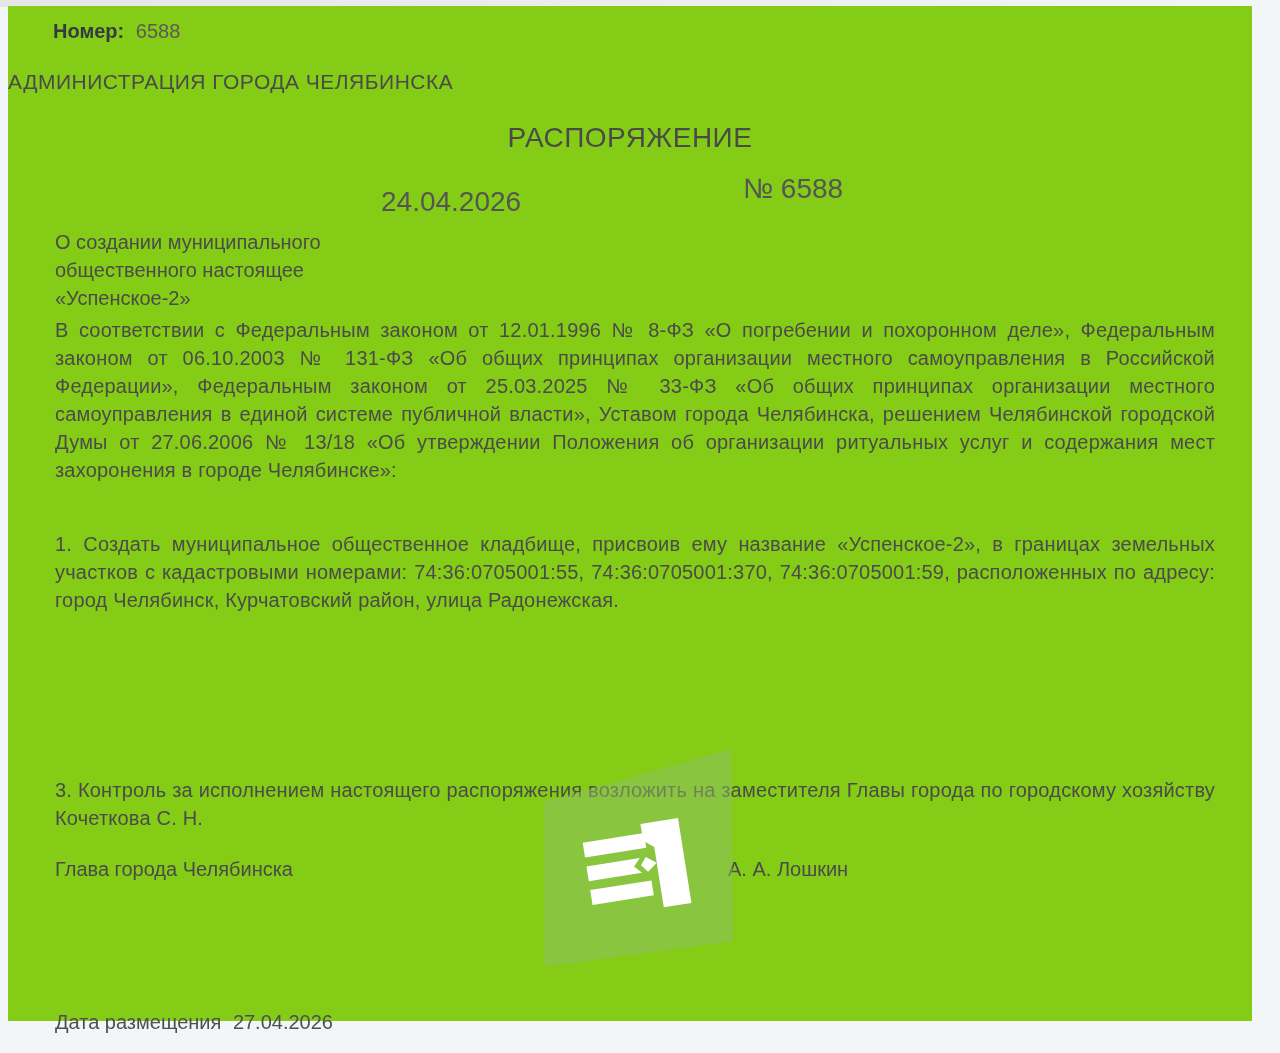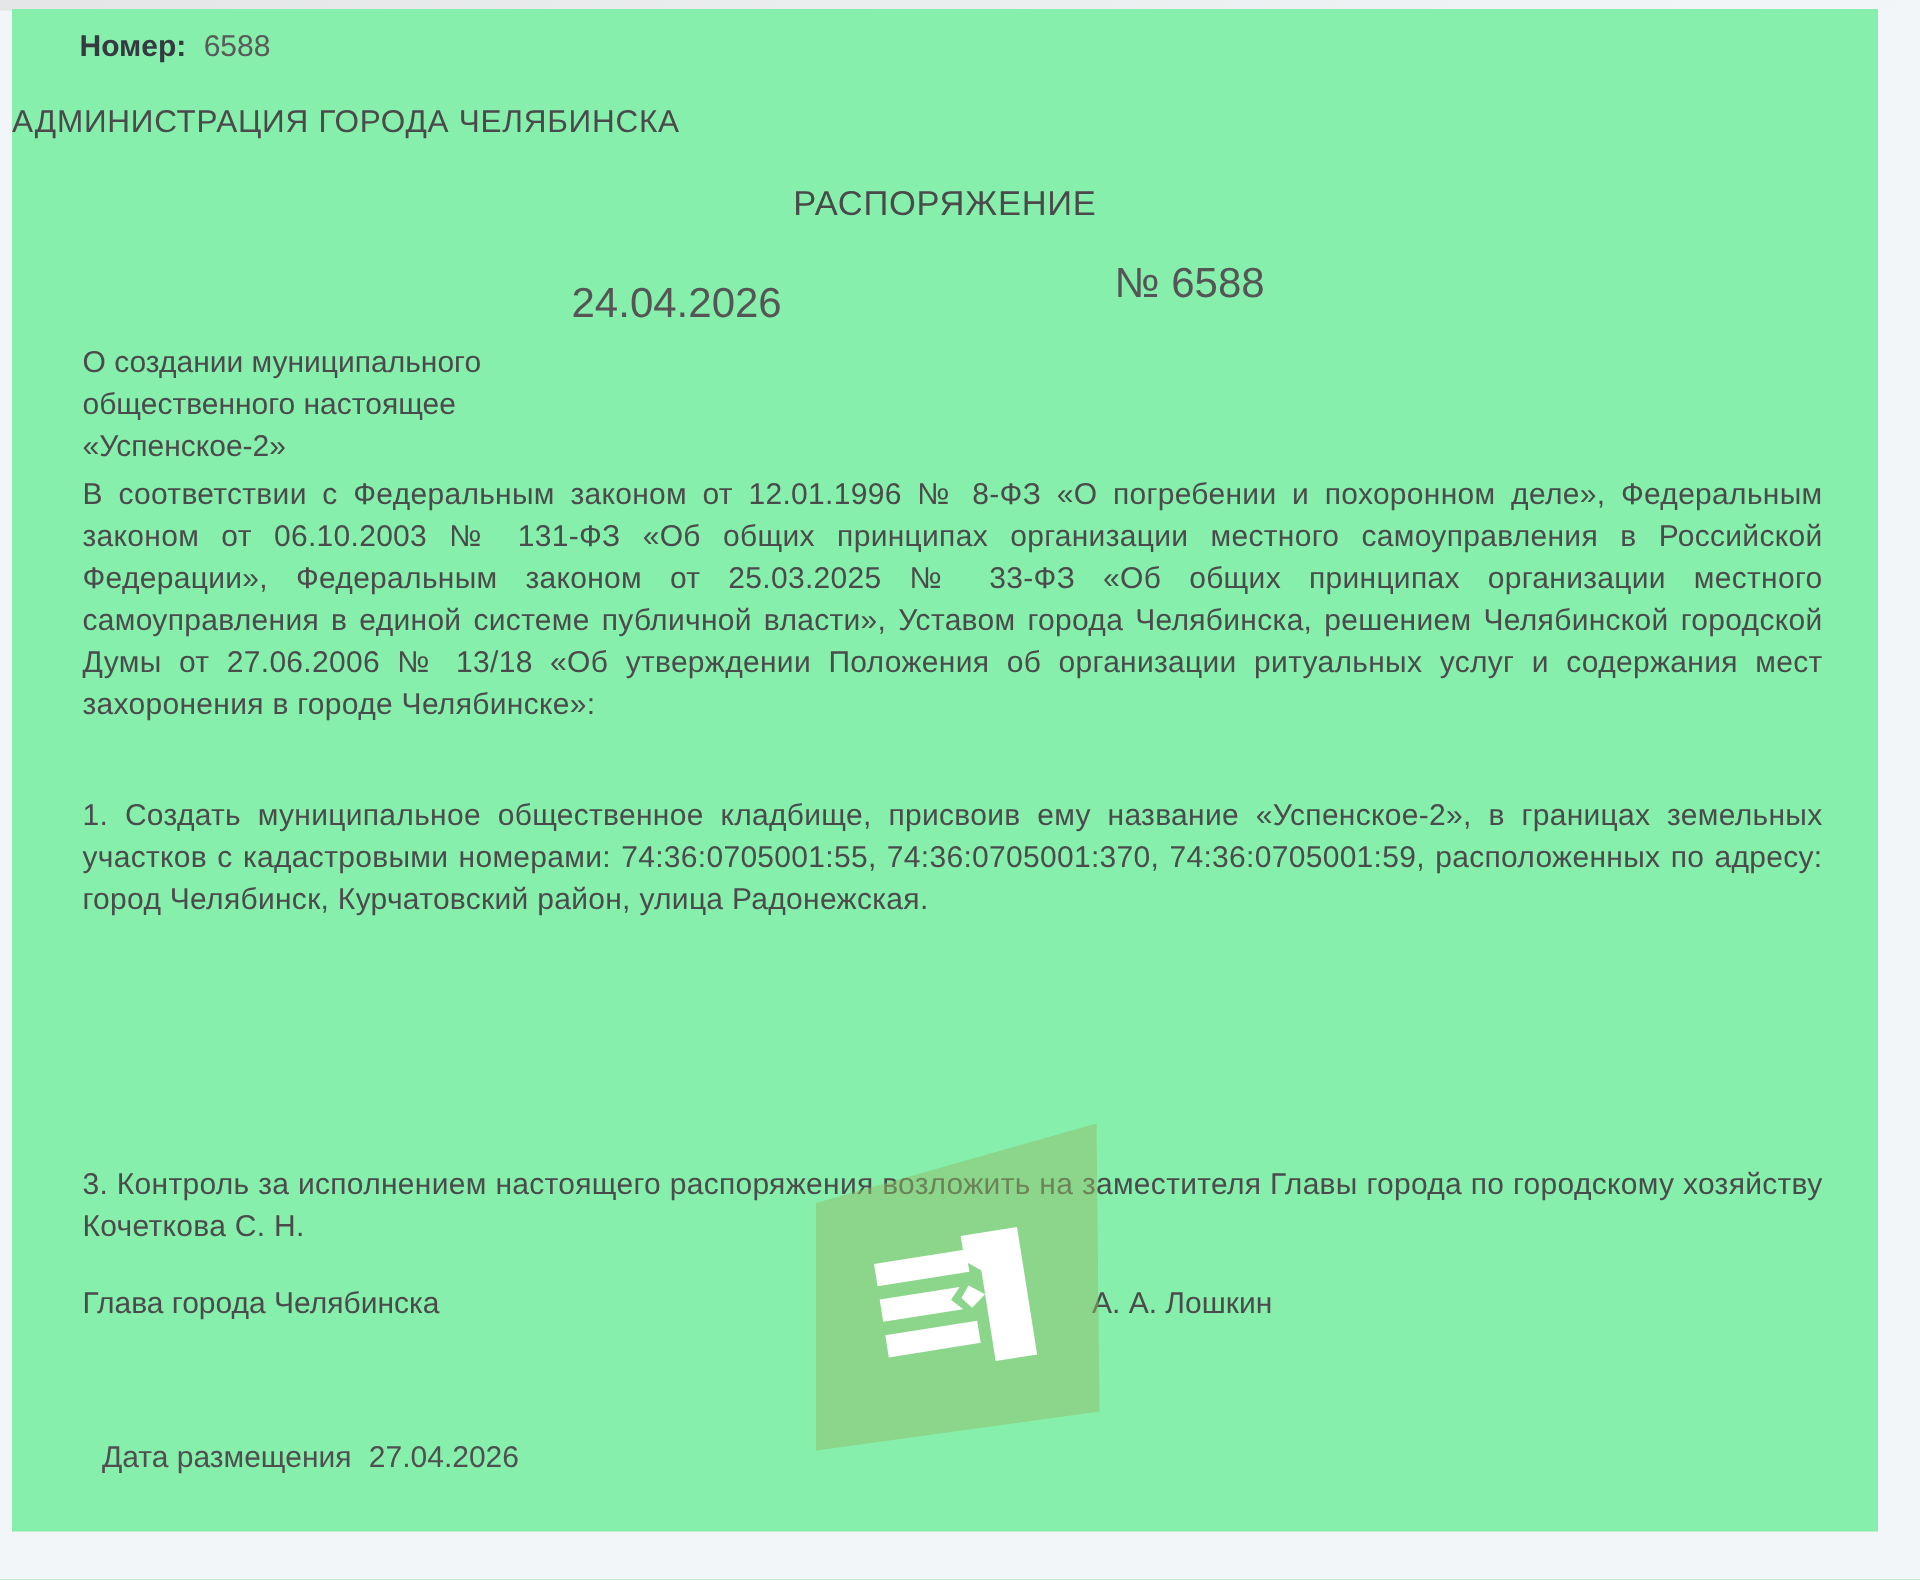--- a/index.html
+++ b/index.html
@@ -9,49 +9,49 @@
     font-family:"Liberation Sans","DejaVu Sans",sans-serif;
     position:relative;overflow:hidden;
     color:#4b4b4b;
   }
   .top-shade{
     position:absolute;left:0;top:0;width:1280px;height:7px;
     background:linear-gradient(to right,#e4e6e7,#f3f6f8);
   }
   .doc-card{
     position:absolute;left:8px;top:6px;width:1244px;height:1015px;
-    background:#86efac;
+    background:#84cc16;
   }
   .abs{position:absolute;}
   .num-row{left:45px;top:12px;font-size:20px;line-height:26px;}
   .num-label{font-weight:bold;color:#343a40;}
   .num-value{color:#5a5a5a;margin-left:6px;}
   .org-title{
     left:0;top:64px;width:1244px;
     font-size:21px;color:#4a4a4a;letter-spacing:0.5px;
   }
   .doc-type{
     left:0;top:116px;width:1244px;text-align:center;
-    font-size:23px;color:#4a4a4a;letter-spacing:0.5px;
+    font-size:28px;color:#4a4a4a;letter-spacing:0.5px;
   }
   .doc-date{left:373px;top:167px;font-size:28px;color:#555;margin-top:13px;}
   .reg-number{left:735px;top:167px;font-size:28px;color:#555;}
   .subject{left:47px;top:222px;font-size:20px;line-height:28px;color:#4b4b4b;}
   .para{
     left:47px;width:1160px;
     font-size:20px;line-height:28px;letter-spacing:0.2px;
     text-align:justify;color:#4b4b4b;
   }
   .p1{top:310px;}
   .p2{top:524px;}
   .p3{top:660px;}
   .p4{top:770px;}
   .sig-position{left:47px;top:852px;font-size:20px;color:#4b4b4b;}
   .sig-name{left:720px;top:852px;font-size:20px;color:#4b4b4b;}
-  .posted{left:47px;top:955px;font-size:20px;color:#4f4f4f;margin-left:13px;}
+  .posted{left:47px;top:1005px;font-size:20px;color:#4f4f4f;}
   .posted span + span{margin-left:6px;}
   .watermark-svg{
     position:absolute;left:530px;top:735px;width:220px;height:250px;
     pointer-events:none;z-index:5;
   }
 </style>
 </head>
 <body>
 
 <div class="top-shade"></div>

